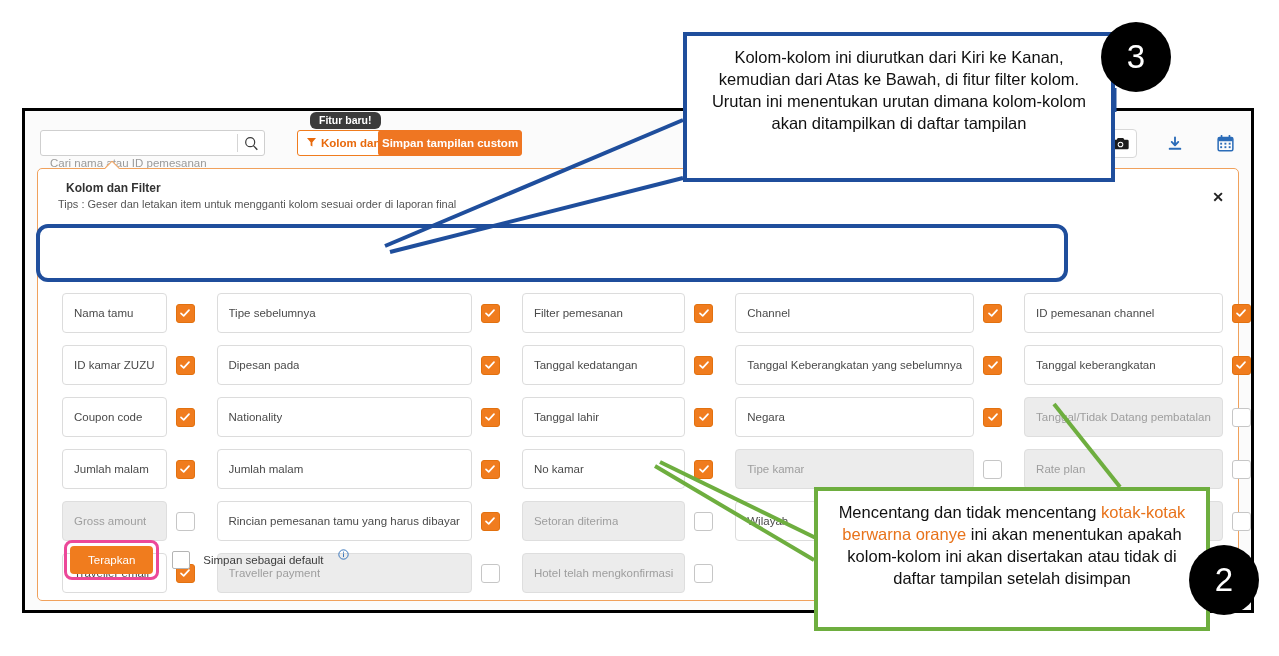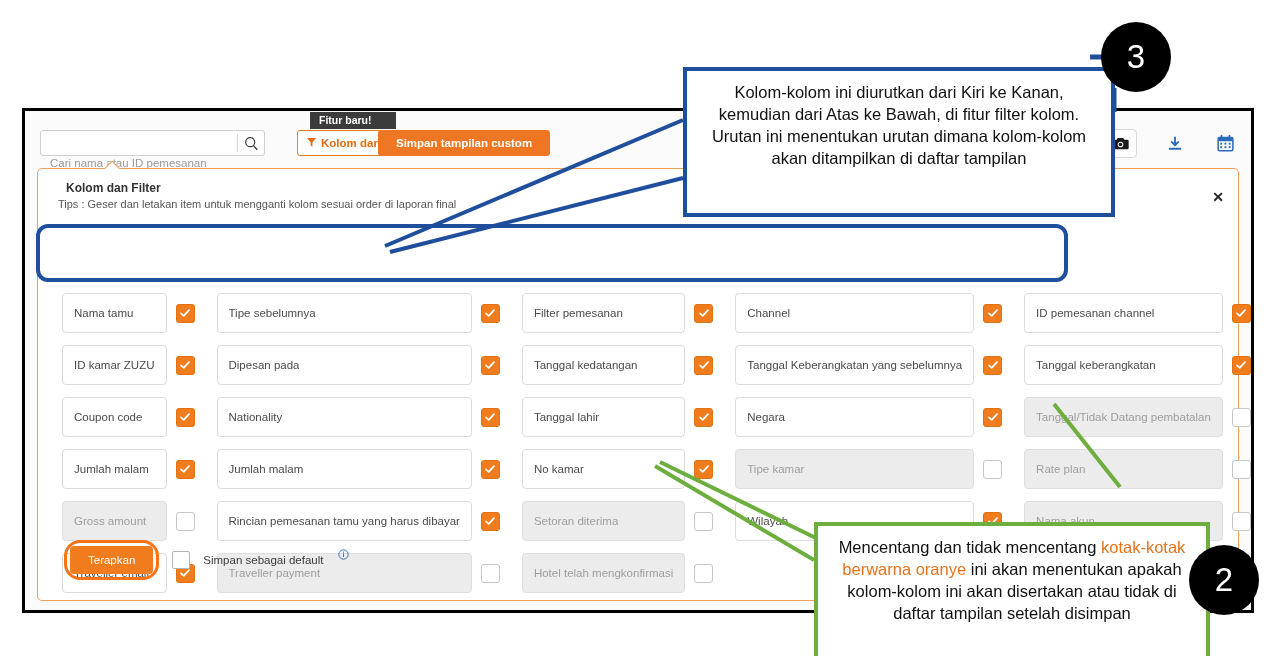--- a/index.html
+++ b/index.html
@@ -51,43 +51,43 @@
   .search-icon {
     width: 26px; height: 100%;
     display: flex; align-items: center; justify-content: center;
     cursor: pointer;
   }
 
   .badge-new {
     position: absolute; left: 285px; top: 1px;
     background: #3b3b3b; color: #ffffff;
     font-size: 10.5px; font-weight: bold;
-    padding: 2px 24px 3px 9px;
-    border-radius: 0;
+    padding: 2px 9px 3px 9px;
+    border-radius: 6px;
     white-space: nowrap;
   }
 
   .btn-kolom {
     position: absolute; left: 272px; top: 19px;
     height: 26px; box-sizing: border-box;
     border: 1px solid #f07c1e; border-radius: 3px;
     background: #ffffff; color: #e8690b;
     font-size: 11.5px; font-weight: bold;
     padding: 0 9px;
     display: flex; align-items: center; gap: 5px;
     cursor: pointer;
     font-family: "Liberation Sans", sans-serif;
   }
   .btn-simpan {
     position: absolute; left: 353px; top: 19px;
     height: 26px; box-sizing: border-box;
     border: 1px solid #ef7622; border-radius: 3px;
     background: #ef7622; color: #ffffff;
     font-size: 11.5px; font-weight: bold;
-    padding: 0 17px;
+    padding: 0 3px;
     display: flex; align-items: center;
     cursor: pointer;
     font-family: "Liberation Sans", sans-serif;
   }
 
   .tool-icons {
     position: absolute; right: 14px; top: 18px;
     display: flex; align-items: center; gap: 26px;
   }
   .icon-btn-boxed {
@@ -183,22 +183,22 @@
   .cb.on { background: #f07c1e; border: 1px solid #e2710f; }
   .cb.off { background: #ffffff; border: 1px solid #c6c6c6; }
   .cb .tick { display: block; }
 
   
   .footer {
     position: absolute; left: 26px; bottom: 20px;
     display: flex; align-items: center; gap: 13px;
   }
   .apply-ring {
-    border: 3px solid #f97316;
-    border-radius: 16px;
+    border: 3px solid #ec4899;
+    border-radius: 8px;
     padding: 3px;
     display: inline-block;
   }
   .btn-apply {
     background: #f07c1e; color: #ffffff;
     border: 0; border-radius: 4px;
     font-family: "Liberation Sans", sans-serif;
     font-size: 11.5px;
     padding: 8px 18px;
     cursor: pointer;
@@ -217,21 +217,20 @@
   
   .callout {
     position: absolute;
     box-sizing: border-box;
     background: #ffffff;
     text-align: center;
     font-size: 16.5px;
     line-height: 1.34;
     color: #111111;
     padding: 10px 11px;
-    margin-top: 35px;
   }
   .callout-blue {
     left: 683px; top: 32px;
     width: 432px; height: 150px;
     border: 4px solid #1f4e9c;
     z-index: 30;
   }
   .callout-green {
     left: 814px; top: 487px;
     width: 396px; height: 144px;

